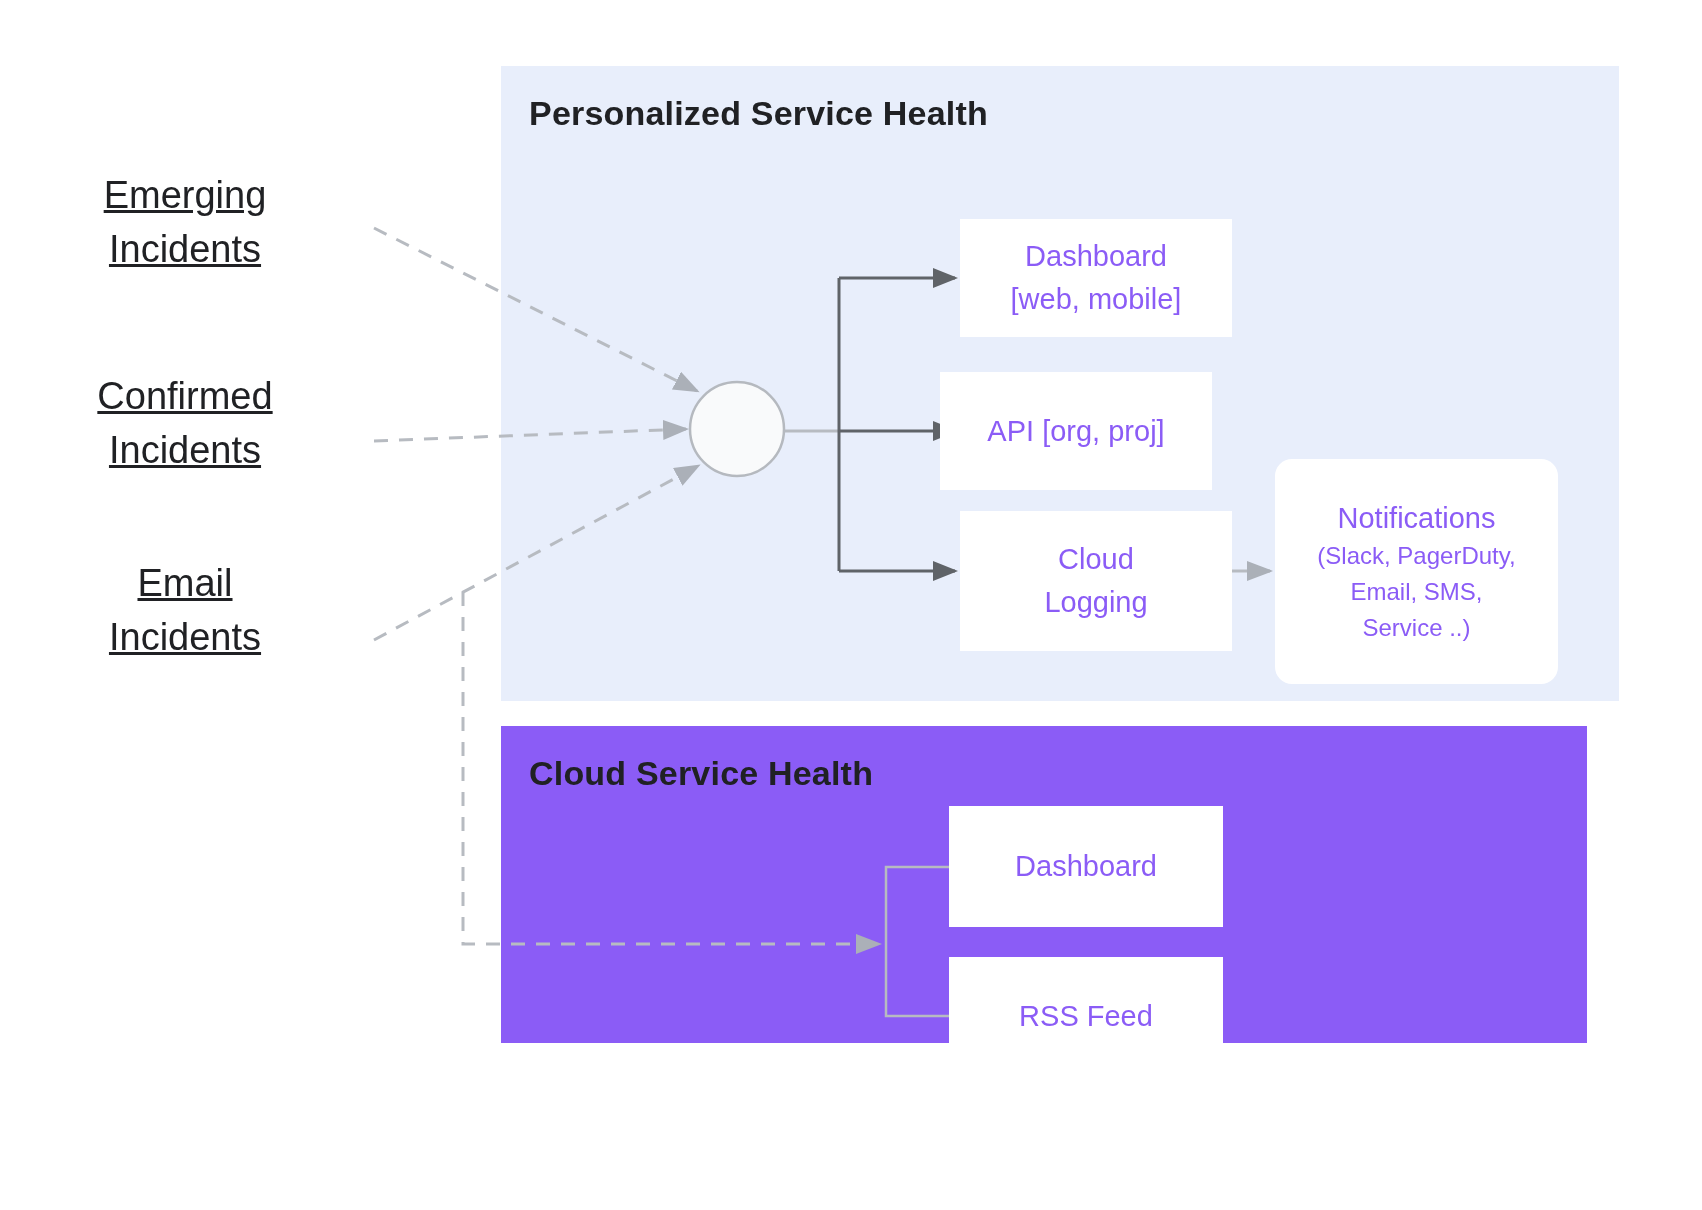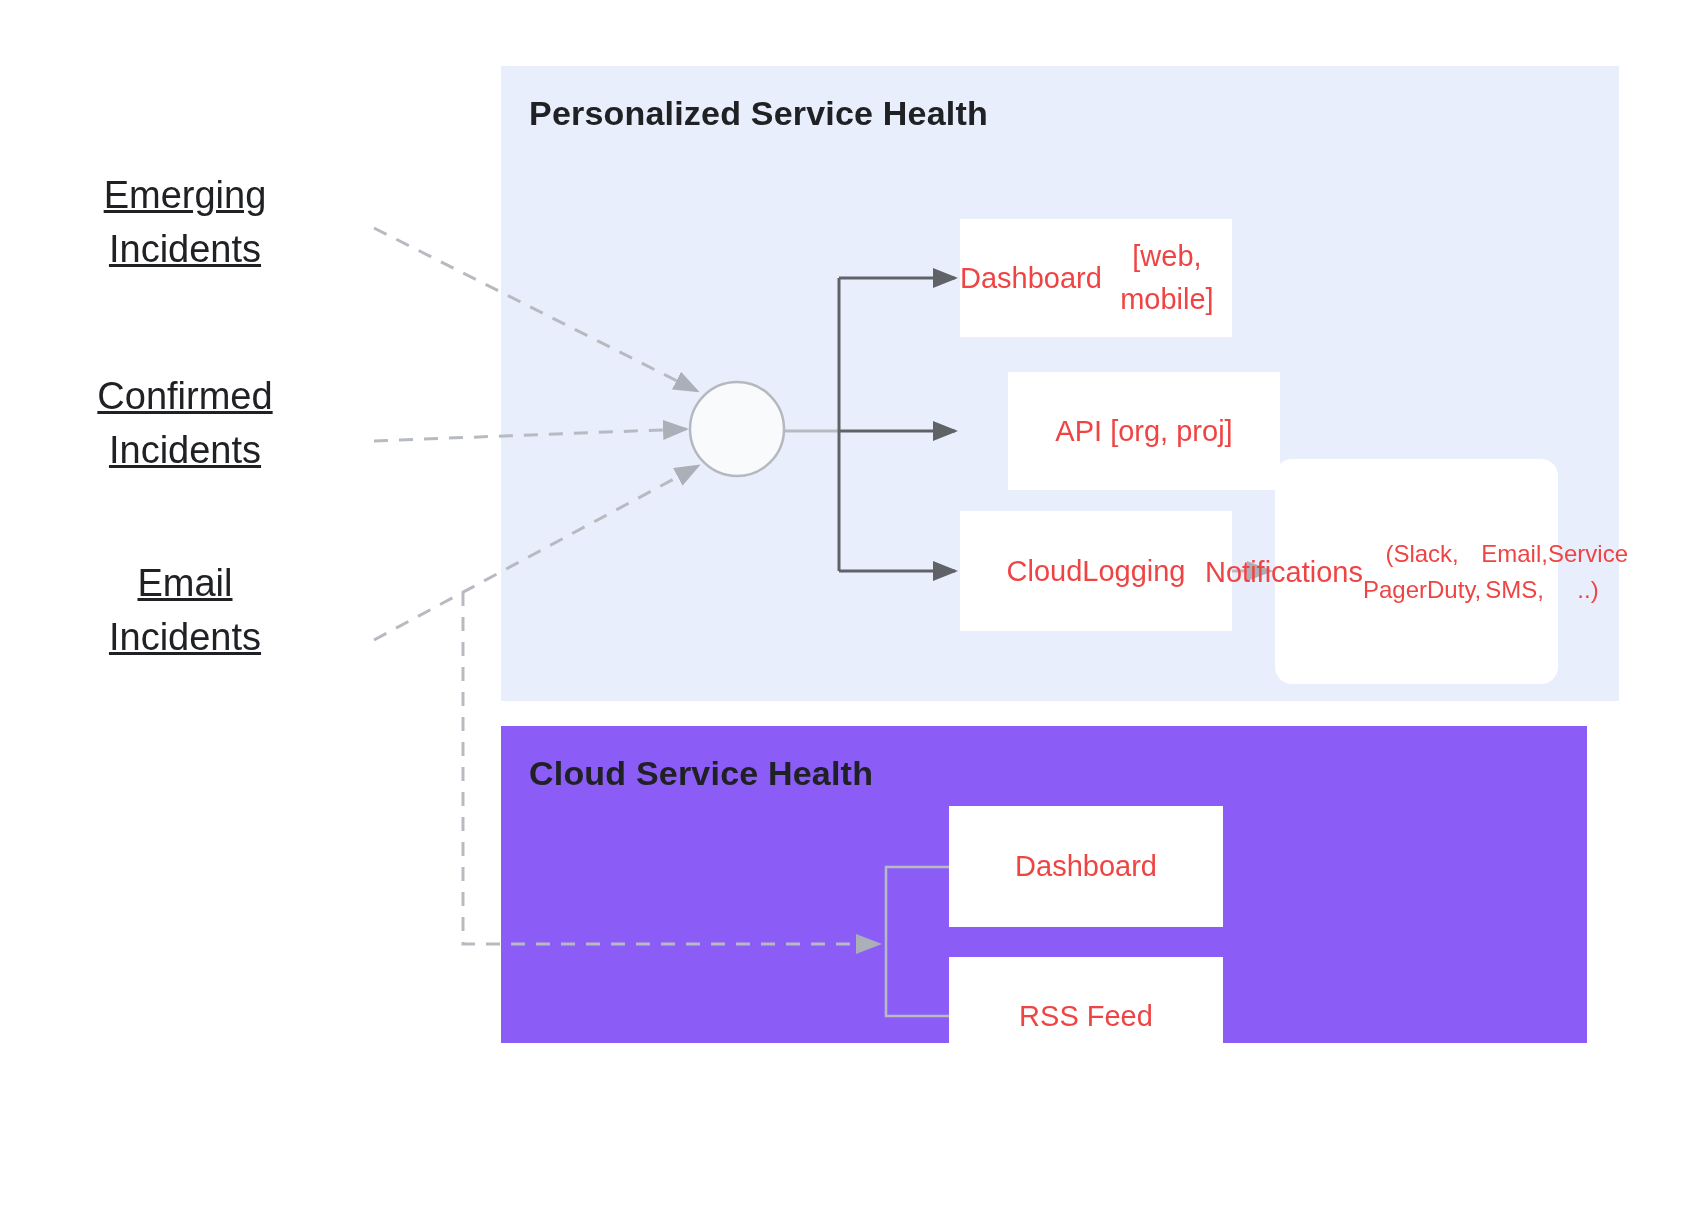--- a/index.html
+++ b/index.html
@@ -17,28 +17,28 @@
   .source-label{
     position:absolute;width:320px;left:25px;text-align:center;
     font-size:38px;color:#202124;line-height:54px;
   }
   .source-label span{display:block;text-decoration:underline;}
   .src-emerging{top:168px;}
   .src-confirmed{top:369px;}
   .src-major{top:556px;}
   svg.overlay{position:absolute;left:0;top:0;width:1702px;height:1210px;pointer-events:none;}
   .node{
-    position:absolute;background:#ffffff;display:flex;flex-direction:row;
+    position:absolute;background:#ffffff;display:flex;flex-direction:column;
     align-items:center;justify-content:center;text-align:center;
-    color:#ef4444;font-size:29px;line-height:43px;
+    color:#8b5cf6;font-size:29px;line-height:43px;
   }
   .node span{display:block;}
   .n-dash-web{left:960px;top:219px;width:272px;height:118px;}
-  .n-api{left:1008px;top:372px;width:272px;height:118px;}
-  .n-logging{left:960px;top:511px;width:272px;height:120px;}
+  .n-api{left:940px;top:372px;width:272px;height:118px;}
+  .n-logging{left:960px;top:511px;width:272px;height:140px;}
   .n-notif{left:1275px;top:459px;width:283px;height:225px;border-radius:17px;}
   .n-notif .notif-title{font-size:29px;line-height:40px;}
   .n-notif .notif-sub{font-size:24px;line-height:36px;}
   .n-cloud-dash{left:949px;top:806px;width:274px;height:121px;}
   .n-rss{left:949px;top:957px;width:274px;height:119px;}
 </style>
 </head>
 <body>
 
 <div class="canvas">

